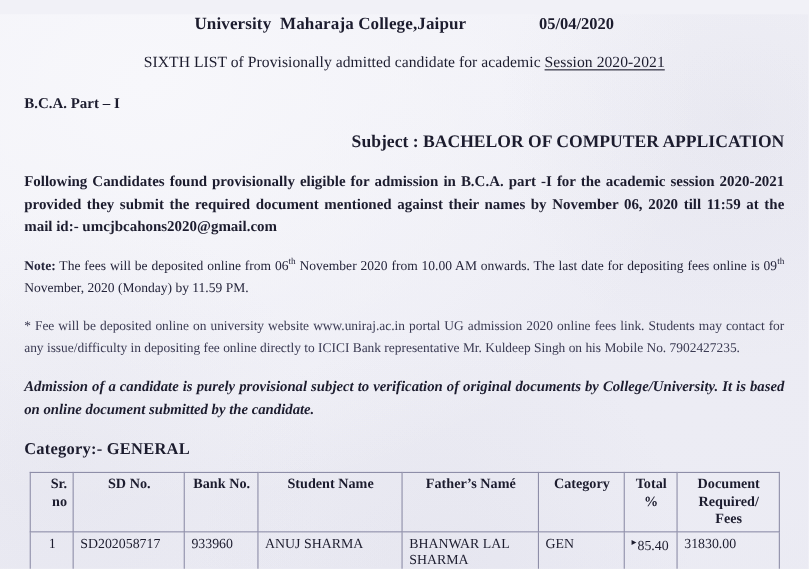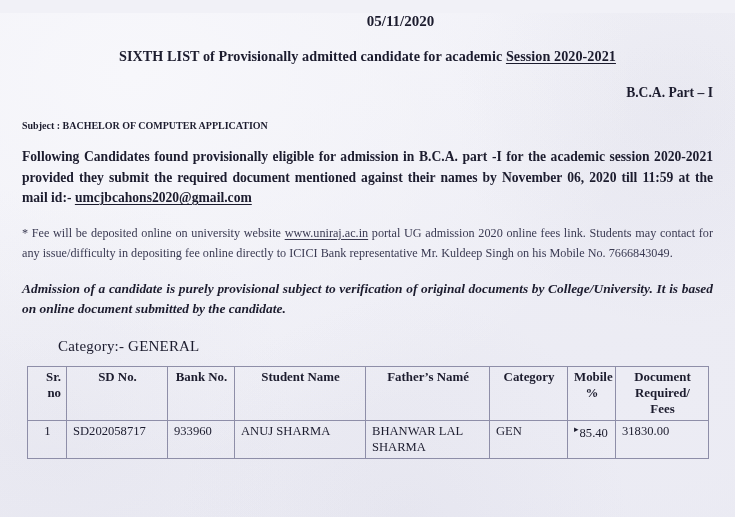--- a/index.html
+++ b/index.html
@@ -51,37 +51,37 @@
     letter-spacing: 0.1px;
     white-space: pre;
   }
   .date-stamp {
     font-weight: bold;
     font-size: 15px;
     margin-left: 66px;
   }
   .title-list {
     text-align: center;
-    font-weight: bold;
+    font-weight: normal;
     font-size: 14.2px;
     margin-top: 18px;
     letter-spacing: 0.05px;
   }
   .title-list .u { text-decoration: underline; text-underline-offset: 2px; }
 
   .title-part {
-    text-align: right;
+    text-align: left;
     font-weight: bold;
     font-size: 13.6px;
     margin-top: 20px;
   }
   .title-subject {
-    text-align: left;
-    font-weight: bold;
-    font-size: 10px;
+    text-align: right;
+    font-weight: bold;
+    font-size: 16px;
     margin-top: 19px;
   }
 
   .para {
     font-size: 13.6px;
     line-height: 1.52;
     text-align: justify;
     margin-top: 16px;
   }
   .para-bold {
@@ -104,31 +104,29 @@
   .para-admission {
     font-size: 13.4px;
     line-height: 1.55;
     font-weight: bold;
     text-align: justify;
     margin-top: 15px;
     font-style: italic;
   }
   .lbl-bold { font-weight: bold; }
   .link {
-    text-decoration: underline;
     text-underline-offset: 2px;
   }
   sup { font-size: 0.68em; vertical-align: super; line-height: 0; }
 
   .category-line {
-    font-weight: normal;
+    font-weight: bold;
     font-size: 15px;
     margin-top: 18px;
     letter-spacing: 0.2px;
-    margin-left: 36px;
   }
 
   table.list {
     border-collapse: collapse;
     width: 681px;
     margin-top: 11px;
     margin-left: 5px;
     table-layout: fixed;
   }
   table.list th, table.list td {
@@ -161,38 +159,42 @@
     vertical-align: super;
     margin-right: 1px;
   }
 </style>
 </head>
 <body>
 
 <div class="page">
 
   <div class="row-head">
-    <div class="date-stamp">05/11/2020</div>
+    <div class="title-main">University  Maharaja College,Jaipur</div>
+    <div class="date-stamp">05/04/2020</div>
   </div>
 
   <div class="title-list">
     <span>SIXTH LIST of Provisionally admitted candidate for academic </span><span class="u">Session 2020-2021</span>
   </div>
 
   <div class="title-part">B.C.A. Part – I</div>
 
   <div class="title-subject">Subject :  BACHELOR OF COMPUTER APPLICATION</div>
 
   <div class="para para-bold">
     <span>Following Candidates found provisionally eligible for admission in B.C.A. part -I for the academic session 2020-2021 provided they submit the required document mentioned against their names by November  06, 2020 till 11:59  at the mail id:- </span><span class="link">umcjbcahons2020@gmail.com</span>
   </div>
 
+  <div class="para-note">
+    <span class="lbl-bold">Note:</span><span> The fees will be deposited online from 06</span><sup>th</sup><span> November 2020 from 10.00 AM onwards. The last date for depositing fees online is 09</span><sup>th</sup><span> November, 2020 (Monday) by 11.59 PM.</span>
+  </div>
 
   <div class="para-fee">
-    <span>* Fee will be deposited online on university website </span><span class="link">www.uniraj.ac.in</span><span> portal UG admission 2020 online fees link. Students may contact for any issue/difficulty in depositing fee online directly to ICICI Bank representative Mr. Kuldeep Singh on his Mobile No. 7666843049.</span>
+    <span>* Fee will be deposited online on university website </span><span class="link">www.uniraj.ac.in</span><span> portal UG admission 2020 online fees link. Students may contact for any issue/difficulty in depositing fee online directly to ICICI Bank representative Mr. Kuldeep Singh on his Mobile No. 7902427235.</span>
   </div>
 
   <div class="para-admission">Admission of a candidate is purely provisional subject to verification of original documents by College/University. It is based on online document submitted by the candidate.</div>
 
   <div class="category-line">Category:- GENERAL</div>
 
   <table class="list">
     <colgroup>
       <col class="col1">
         <col class="col2">
@@ -204,21 +206,21 @@
         <col class="col8">
     </colgroup>
     <thead>
       <tr>
         <th class="c-sr">Sr. no</th>
         <th>SD No.</th>
         <th>Bank No.</th>
         <th>Student Name</th>
         <th>Father’s Namé</th>
         <th>Category</th>
-        <th>Mobile %</th>
+        <th>Total %</th>
         <th>Document Required/ Fees</th>
       </tr>
     </thead>
     <tbody>
       <tr>
         <td class="c-sr">1</td>
         <td>SD202058717</td>
         <td>933960</td>
         <td>ANUJ SHARMA</td>
         <td>BHANWAR LAL SHARMA</td>

